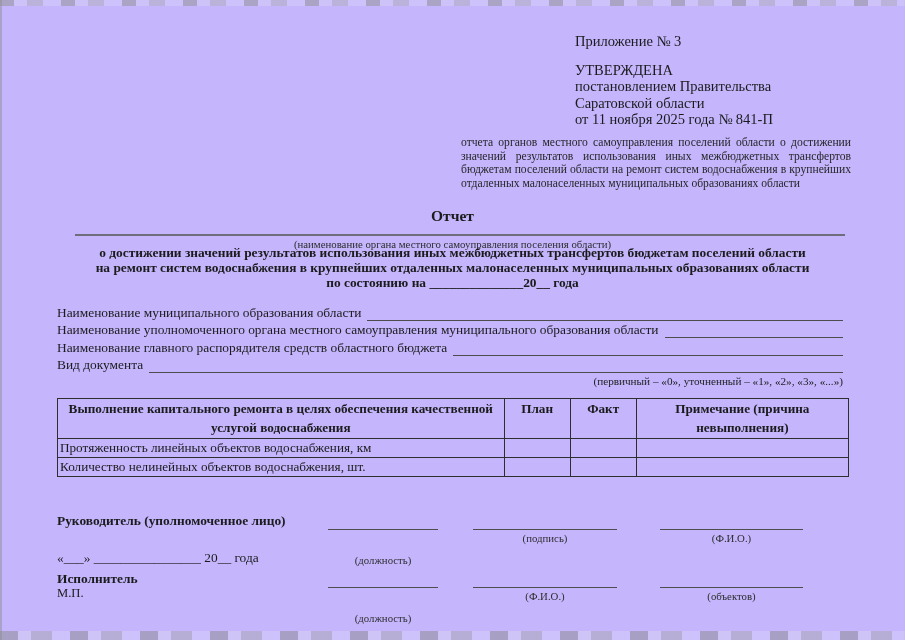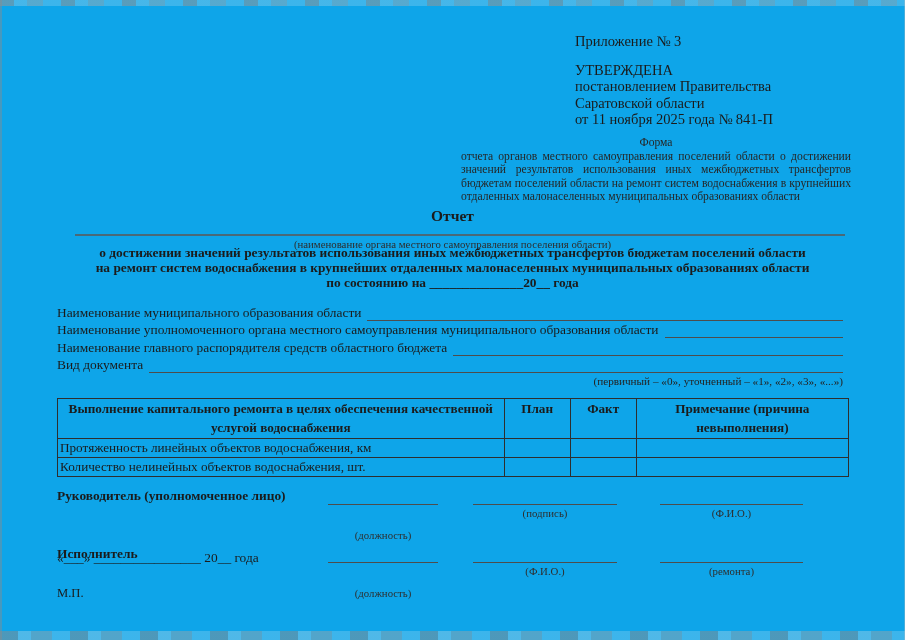--- a/index.html
+++ b/index.html
@@ -1,20 +1,20 @@
 <!DOCTYPE html>
 <html lang="ru"><head>
 <meta charset="utf-8">
 <style>
   html, body { margin: 0; padding: 0; background: #ffffff; }
   .page {
     position: relative;
     width: 905px;
     height: 640px;
-    background: #0ea5e9;
+    background: #c4b5fd;
     overflow: hidden;
     font-family: "Liberation Serif", "DejaVu Serif", serif;
     color: #1b1b1b;
   }
 
   
   .scan-top {
     position: absolute; top: 0; left: 0; right: 0; height: 6px;
     background: repeating-linear-gradient(90deg,
       rgba(150,150,150,.55) 0 14px, rgba(235,235,235,.25) 14px 27px,
@@ -54,21 +54,21 @@
   .field-line { flex: 1 1 auto; border-bottom: 1.4px solid #4d4d4d; height: 100%; }
   .f4-caption { width: 697px; margin-left: 89px; text-align: right; font-size: 11.2px; padding-top: 2px; color: #242424; }
 
   
   .report-table { position: absolute; left: 57px; top: 398px; width: 792px; border-collapse: collapse; table-layout: fixed; font-size: 13.2px; }
   .report-table th, .report-table td { border: 1.4px solid #2e2e2e; padding: 1px 4px; }
   .report-table th { font-weight: bold; text-align: center; vertical-align: top; line-height: 18.5px; }
   .report-table td { height: 17px; text-align: left; line-height: 16px; padding: 0 3px 1px 2px; }
 
   
-  .sig-block { position: absolute; left: 57px; top: 488px; width: 748px; font-size: 13.4px; }
+  .sig-block { position: absolute; left: 57px; top: 513px; width: 748px; font-size: 13.4px; }
   .sig-row { display: flex; align-items: flex-start; }
   .sig-row.second { margin-top: 5px; }
   .sig-label { width: 271px; font-weight: bold; line-height: 16px; }
   .sig-group { display: flex; flex-direction: column; }
   .sig-group.g1 { width: 110px; margin-right: 35px; gap: 22px; }
   .sig-group.g2 { width: 144px; margin-right: 43px; }
   .sig-group.g3 { width: 143px; }
   .sig-line { height: 16px; border-bottom: 1.4px solid #4d4d4d; }
   .sig-caption { text-align: center; font-size: 10.8px; padding-top: 2px; color: #2e2e2e; }
 
@@ -87,21 +87,20 @@
 
   <div class="hdr-right">
     <div class="hdr-appendix">Приложение № 3</div>
     <div>УТВЕРЖДЕНА</div>
     <div>постановлением Правительства</div>
     <div>Саратовской области</div>
     <div>от 11 ноября 2025 года № 841-П</div>
   </div>
 
   <div class="form-block">
-    <div class="form-label">Форма</div>
     <div class="form-desc-line">отчета органов местного самоуправления поселений области о достижении</div>
     <div class="form-desc-line">значений результатов использования иных межбюджетных трансфертов</div>
     <div class="form-desc-line">бюджетам поселений области на ремонт систем водоснабжения в крупнейших</div>
     <div class="form-desc-line last">отдаленных малонаселенных муниципальных образованиях области</div>
   </div>
 
   <div class="report-title">Отчет</div>
   <div class="org-underline"></div>
   <div class="org-caption">(наименование органа местного самоуправления поселения области)</div>
 
@@ -183,21 +182,21 @@
       <div class="sig-group g1">
         <div class="sig-line"></div>
         <div class="sig-caption">(должность)</div>
       </div>
       <div class="sig-group g2">
         <div class="sig-line"></div>
         <div class="sig-caption">(Ф.И.О.)</div>
       </div>
       <div class="sig-group g3">
         <div class="sig-line"></div>
-        <div class="sig-caption">(ремонта)</div>
+        <div class="sig-caption">(объектов)</div>
       </div>
     </div>
   </div>
 
   <div class="date-line">«___» ________________ 20__ года</div>
   <div class="stamp">М.П.</div>
 
 </div>
 
 </body></html>

